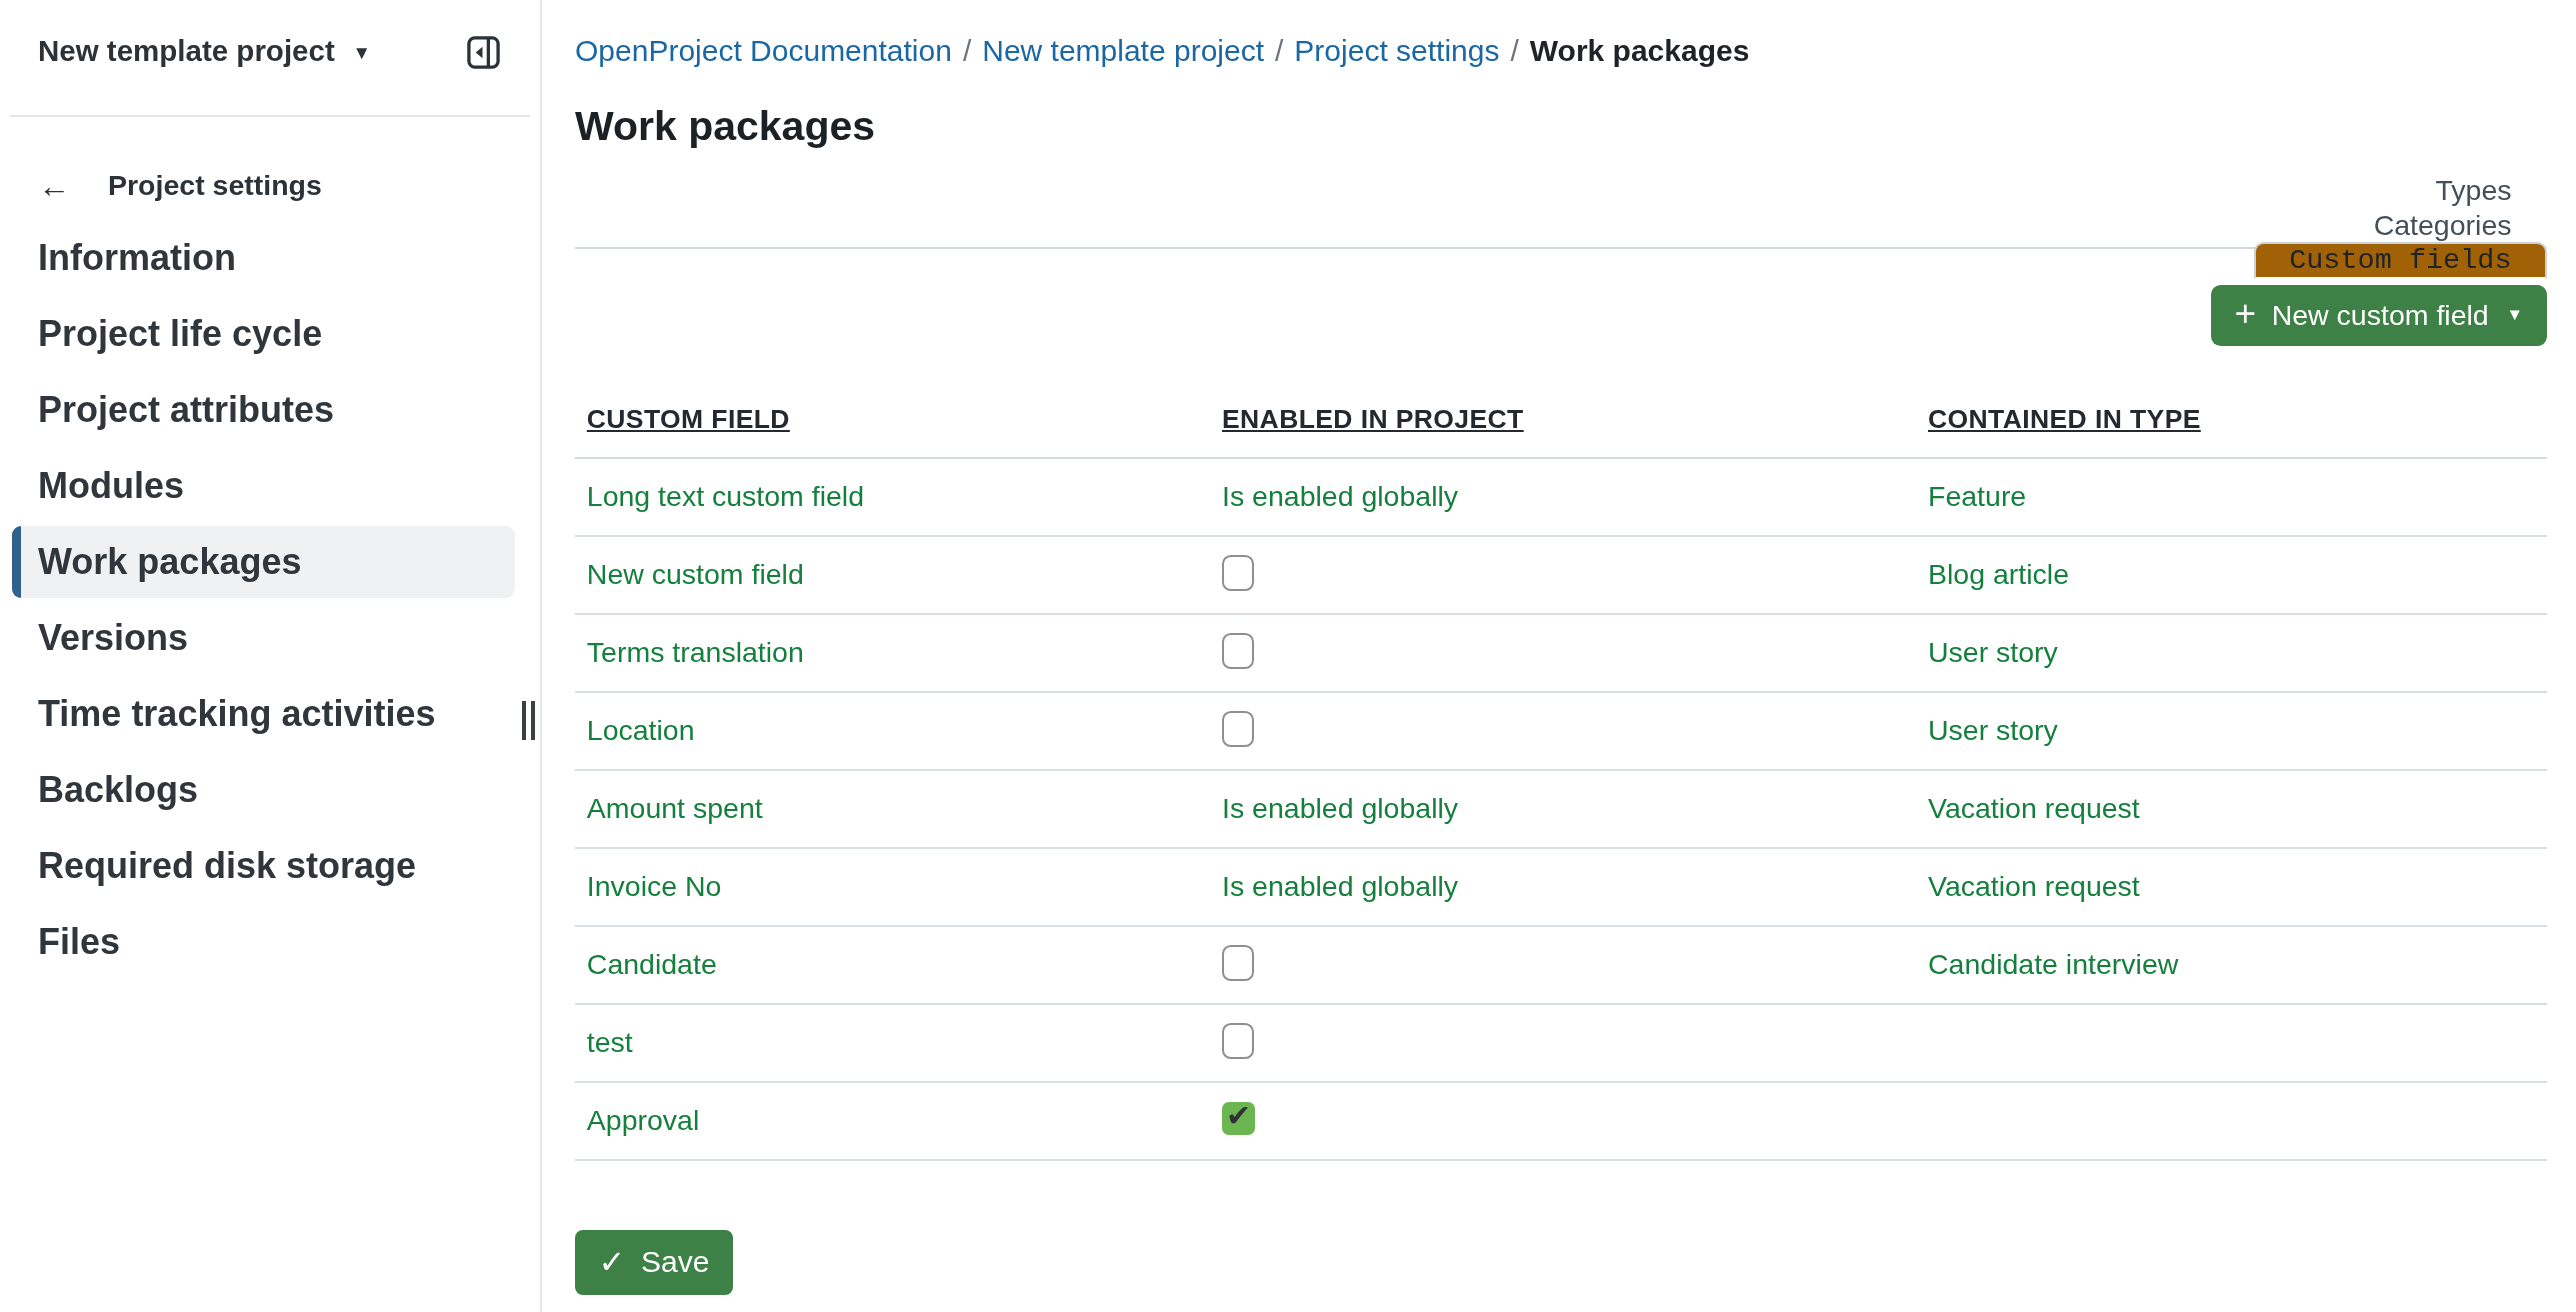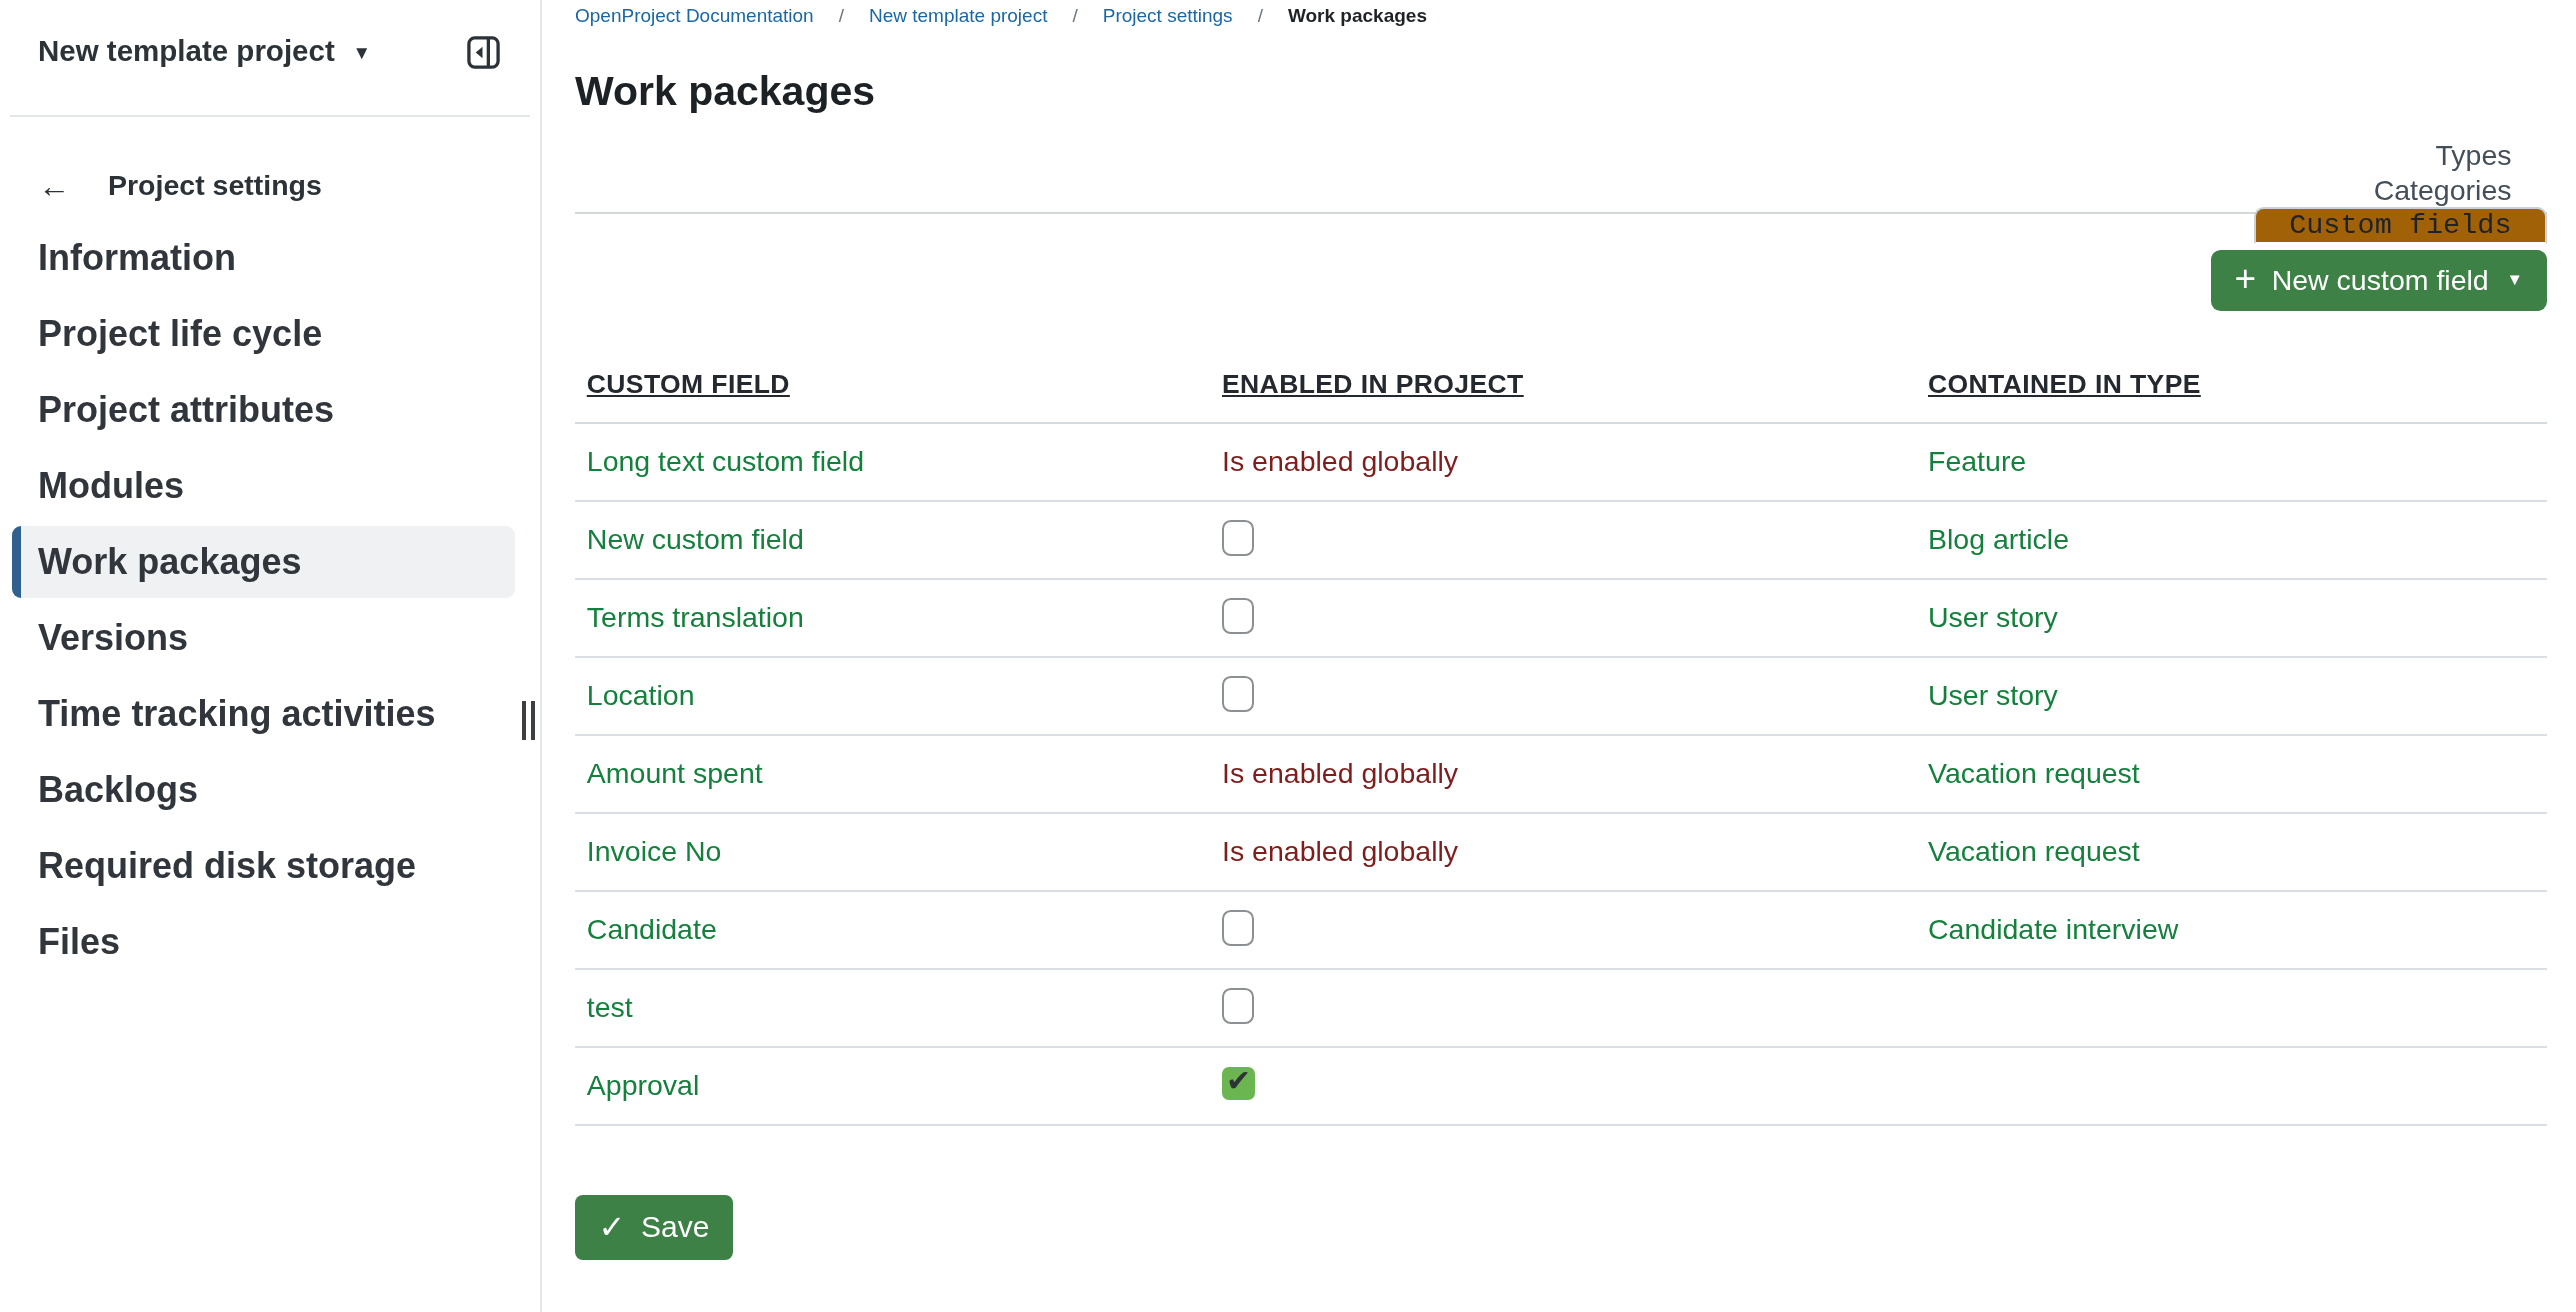--- a/index.html
+++ b/index.html
@@ -23,21 +23,21 @@
   .menu li { position: relative; height: 76px; display: flex; align-items: center; padding-left: 38px; font-size: 36px; color: #30363c; cursor: pointer; font-weight: bold; }
   .menu li span { position: relative; z-index: 2; }
   .menu li.active::before { content: ""; position: absolute; left: 11.8px; right: 24.6px; top: 2px; bottom: 2px; background: #f0f1f2; border-radius: 9.8px; z-index: 0; }
   .menu li.active::after { content: ""; position: absolute; left: 11.8px; top: 2px; bottom: 2px; width: 8.8px; background: #30618e; border-radius: 9.8px 0 0 9.8px; z-index: 1; }
   .resize-handle { position: absolute; left: 522px; top: 701px; display: flex; gap: 4.9px; cursor: col-resize; z-index: 5; }
   .resize-handle i { display: block; width: 3.9px; height: 39px; background: #3c4043; }
 
   
   .main { flex: 1 1 auto; padding: 0 29.5px 0 33px; position: relative; }
 
-  .breadcrumb { font-size: 19px; line-height: 31px; display: flex; gap: 25px; white-space: nowrap; }
+  .breadcrumb { margin-top: 35px; font-size: 30px; line-height: 31px; display: flex; gap: 11px; white-space: nowrap; }
   .breadcrumb a { color: #1a67a3; text-decoration: none; cursor: pointer; }
   .breadcrumb .sep { color: #6b7480; }
   .breadcrumb .current { color: #1f2328; font-weight: 700; }
 
   h1.page-title { margin-top: 37px; font-size: 41px; line-height: 47px; font-weight: 700; color: #1c2126; }
 
   .tabs { margin-top: 21.6px; display: flex; align-items: flex-end; border-bottom: 2px solid #d3d8dd; height: 77px; flex-direction: column; }
   .tab { height: 73px; display: flex; align-items: center; padding: 0 33px; font-size: 28.5px; color: #454f59; cursor: pointer; border: 2px solid transparent; border-bottom: none; }
   .tab.active { background: #a16207; color: #1f2328; border: 2px solid #cbd1d6; border-bottom: 2px solid #fff; border-radius: 9.8px 9.8px 0 0; margin-bottom: -2px; height: 77px; font-family: Liberation Mono, monospace; }
 
@@ -47,21 +47,21 @@
   .btn-new .plus { font-size: 37px; font-weight: 300; margin-right: 15.7px; line-height: 1; transform: translateY(-2px); }
   .btn-new .caret { font-size: 16.7px; margin-left: 17.7px; }
 
   
   .cf-table { width: 100%; }
   .cf-row { display: grid; grid-template-columns: 647px 706px 1fr; align-items: center; height: 78px; border-bottom: 2px solid #d8dee4; }
   .cf-row .c1 { padding-left: 11.8px; }
   .cf-head { height: 113px; align-items: flex-end; padding-bottom: 21.6px; border-bottom: 2px solid #d3dae0; }
   .cf-head .hcell { font-size: 26.5px; font-weight: 700; color: #24292f; letter-spacing: 0.4px; text-decoration: underline; }
   .cell-link { font-size: 28.5px; color: #15803d; text-decoration: none; cursor: pointer; }
-  .cell-text { font-size: 28.5px; color: #7f1d1d; }
+  .cell-text { font-size: 28.5px; color: #15803d; }
   .checkbox { display: inline-block; width: 32px; height: 36px; border: 2.9px solid #8c8f94; border-radius: 8.8px; background: #fff; cursor: pointer; }
   .checkbox.checked { width: 33px; height: 33px; border: none; border-radius: 6.9px; background: #6cb652; position: relative; }
   .checkbox.checked::after { content: "✔"; position: absolute; left: 3.9px; top: -3.9px; font-size: 30px; font-weight: 700; color: #2e3436; }
 
   .save-row { margin-top: 69px; }
   .btn-save { height: 65px; padding: 0 23.6px; font-size: 30px; border-radius: 7.9px; }
   .btn-save .check { font-size: 32px; font-weight: 700; margin-right: 15.7px; line-height: 1; }
 </style>
 </head>
 <body>

